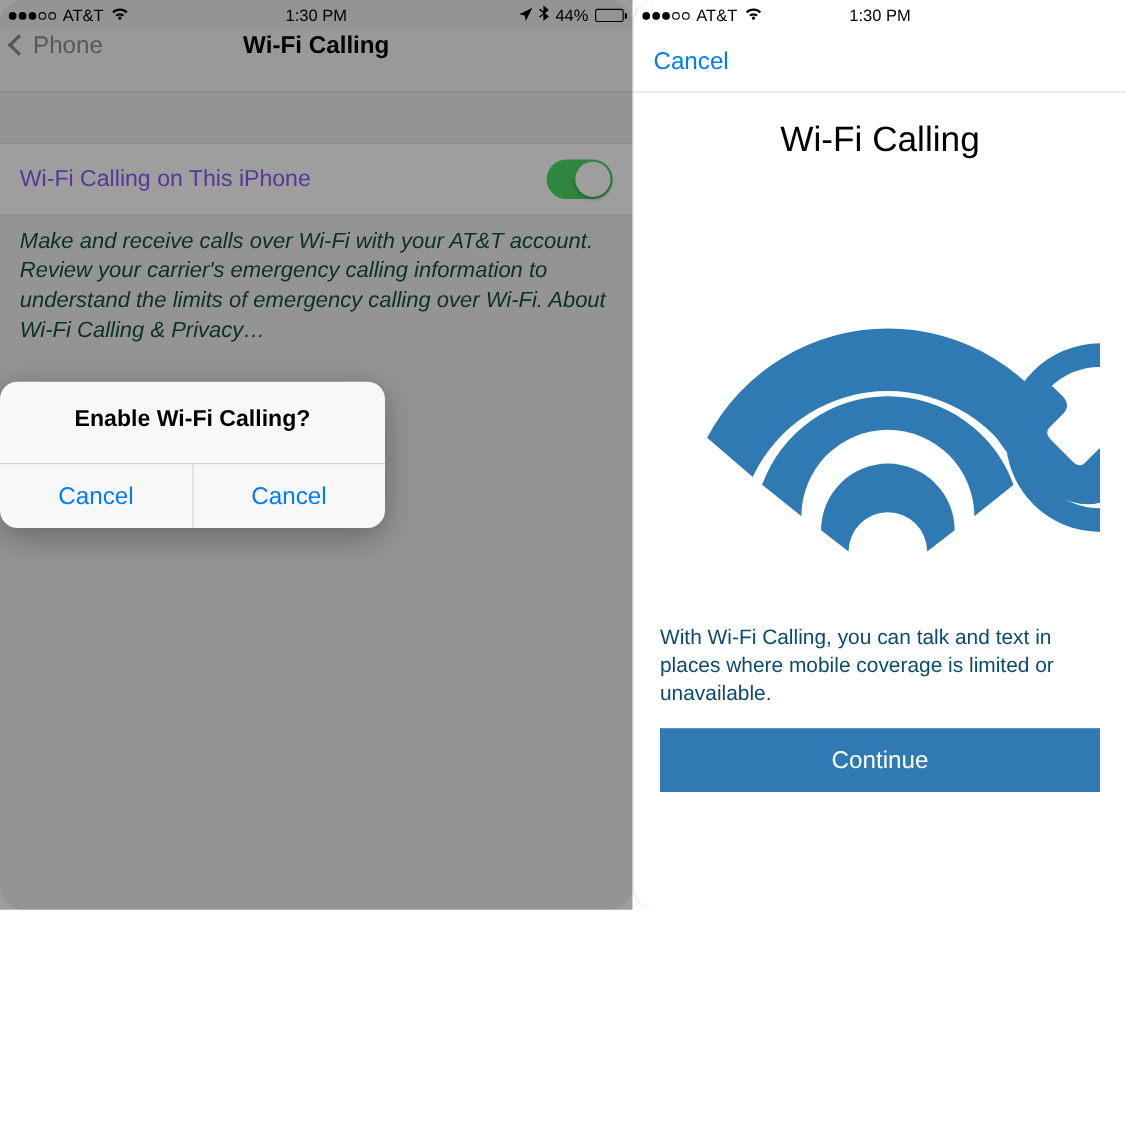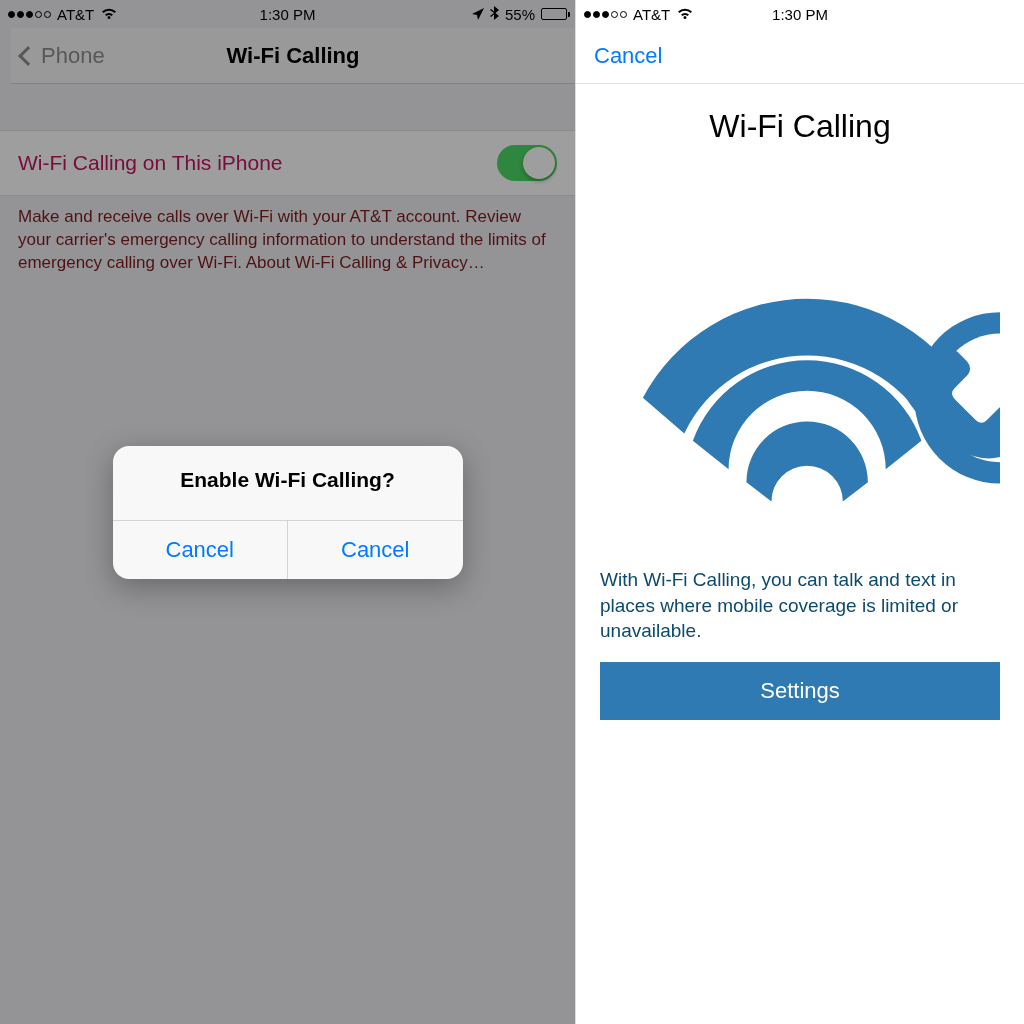--- a/index.html
+++ b/index.html
@@ -5,23 +5,24 @@
   * { box-sizing: border-box; margin: 0; padding: 0; }
   body {
     font-family: -apple-system, "Helvetica Neue", Helvetica, Arial, sans-serif;
     background: #fff;
     width: 1024px;
     height: 1024px;
     overflow: hidden;
     display: flex;
   }
   .screen {
-    height: 1024px;
+    height: 827px;
     position: relative;
     background: #efeff4;
+    border-radius: 21px;
   }
   .screen-left { width: 575px; }
   .screen-right { width: 449px; background: #fff; border-left: 1px solid #ddd; }
 
   
   .status-bar {
     height: 28px;
     display: flex;
     align-items: center;
     font-size: 15px;
@@ -44,26 +45,25 @@
   .battery::after {
     content: ""; position: absolute; right: -4px; top: 3px;
     width: 2px; height: 5px; background: #000; border-radius: 0 1px 1px 0;
   }
   .battery-fill { height: 100%; background: #000; }
 
   
   .nav-bar {
     height: 56px;
     display: flex;
-    align-items: center;
+    align-items: flex-start;
     padding: 0 10px;
     border-bottom: 1px solid rgba(0,0,0,0.15);
     background: #f7f7f8;
     position: relative;
-    margin-left: 11px;
   }
   .nav-back {
     display: flex; align-items: center; gap: 2px;
     color: #8e8e93; font-size: 22px;
   }
   .chevron-left {
     width: 14px; height: 14px;
     border-left: 3px solid #8e8e93;
     border-bottom: 3px solid #8e8e93;
     transform: rotate(45deg);
@@ -77,38 +77,38 @@
 
   
   .settings-group { margin-top: 46px; }
   .settings-row {
     background: #fff;
     border-top: 1px solid rgba(0,0,0,0.12);
     border-bottom: 1px solid rgba(0,0,0,0.12);
     padding: 14px 18px;
     display: flex; align-items: center; justify-content: space-between;
   }
-  .settings-row-label { font-size: 21px; color: #be185d; }
+  .settings-row-label { font-size: 21px; color: #8b5cf6; }
   .toggle {
     width: 60px; height: 36px; border-radius: 20px;
     background: #4cd964; position: relative;
   }
   .toggle-knob {
     width: 32px; height: 32px; background: #fff; border-radius: 50%;
     position: absolute; top: 2px; right: 2px;
     box-shadow: 0 2px 4px rgba(0,0,0,0.3);
   }
   .settings-footer {
-    padding: 10px 18px; font-size: 17px; color: #7f1d1d; line-height: 1.35;
+    padding: 10px 18px; font-size: 20px; color: #14532d; line-height: 1.35; font-style: italic;
   }
 
   
   .overlay {
     position: absolute; inset: 0; background: rgba(0,0,0,0.38);
-    display: flex; align-items: center; justify-content: center;
+    display: flex; align-items: center; justify-content: flex-start;
   }
   .alert {
     width: 350px; background: #f8f8f8; border-radius: 16px;
     overflow: hidden; text-align: center;
     box-shadow: 0 8px 30px rgba(0,0,0,0.3);
   }
   .alert-body { padding: 22px 20px 18px; }
   .alert-title { font-size: 21px; font-weight: 600; margin-bottom: 10px; color: #000; }
   .alert-msg { font-size: 16px; color: #000; line-height: 1.3; }
   .alert-buttons {
@@ -173,21 +173,21 @@
       <span>
         <svg width="12" height="12" viewBox="0 0 12 12">
             <path d="M0 6l12-6-6 12-1-5-5-1z" fill="#000"></path>
           </svg>
       </span>
       <span>
         <svg width="9" height="14" viewBox="0 0 9 14">
             <path d="M4 0l5 4-3.5 3L9 10l-5 4V8.5L1 11 0 10l4-3-4-3 1-1 3 2.5V0z" fill="#000"></path>
           </svg>
       </span>
-      <span>55%</span>
+      <span>44%</span>
       <span class="battery">
         <span class="battery-fill" style="width:55%"></span>
       </span>
     </div>
   </div>
 
   <div class="nav-bar">
     <div class="nav-back">
       <span class="chevron-left"></span>
       <span>Phone</span>
@@ -260,16 +260,16 @@
 
           <circle cx="560" cy="250" r="120" fill="#2f7ab2"></circle>
           <circle cx="560" cy="250" r="90" fill="#fff"></circle>
           <path d="M500 200 q20 -20 45 -5 l15 15 q10 12 -2 24 l-18 18 q-8 8 2 18 l30 30 q10 10 18 2 l18 -18 q12 -12 24 -2 l15 15 q15 25 -5 45 q-60 50 -142 -32 t-32 -142z" fill="#2f7ab2" transform="translate(10,10) scale(0.9)"></path>
         </g>
       </svg>
     </div>
 
     <div class="right-desc">With Wi-Fi Calling, you can talk and text in places where mobile coverage is limited or unavailable.</div>
 
-    <button class="continue-btn">Settings</button>
+    <button class="continue-btn">Continue</button>
   </div>
 
 </div>
 
 </body></html>

